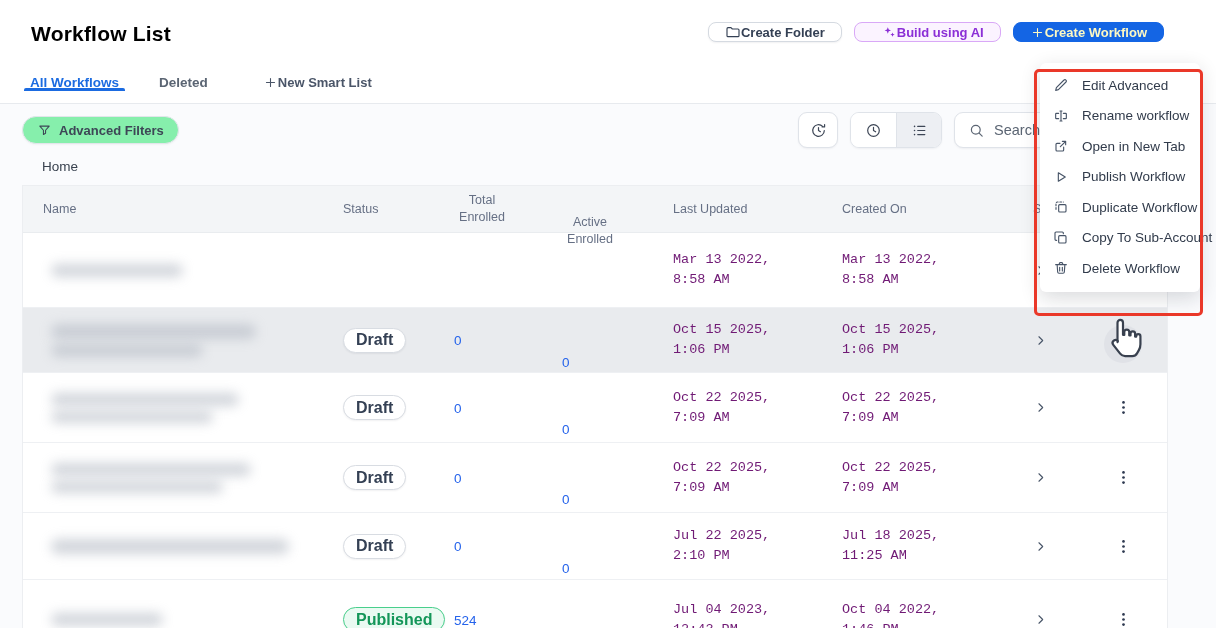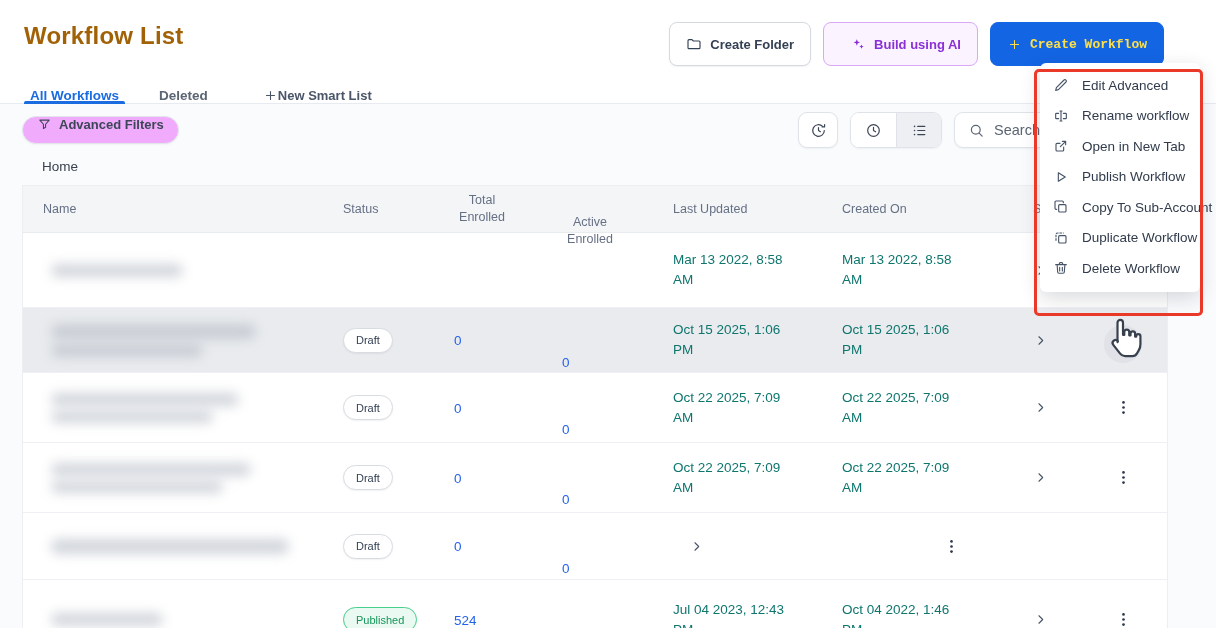--- a/index.html
+++ b/index.html
@@ -2,44 +2,44 @@
 <html><head>
 <meta charset="utf-8">
 <style>
   * { margin:0; padding:0; box-sizing:border-box; }
   html,body { width:1216px; height:628px; overflow:hidden; }
   body { font-family:"Liberation Sans", sans-serif; background:#fafbfd; color:#344054; }
   .app { position:relative; width:1216px; height:628px; overflow:hidden; }
 
   
   .topbar { position:absolute; top:0; left:0; right:0; height:75px; background:#fff; }
-  .page-title { position:absolute; left:24px; top:22px; font-size:24px; font-weight:700; color:#a16207; letter-spacing:.2px; }
+  .page-title { position:absolute; left:31px; top:22px; font-size:21px; font-weight:700; color:#000000; letter-spacing:.2px; }
   .top-actions { position:absolute; right:52px; top:22px; display:flex; gap:12px; }
-  .btn { display:inline-flex; align-items:center; gap:8px; height:44px; padding:0 16px;
+  .btn { display:inline-flex; align-items:center; gap:0; height:20px; padding:0 16px;
          border-radius:8px; font-size:13px; font-weight:600; border:1px solid transparent;
          font-family:inherit; cursor:pointer; white-space:nowrap; }
   .btn-outline { background:#fff; border-color:#d5dae1; color:#344054; box-shadow:0 1px 2px rgba(16,24,40,.06); }
   .btn-ai { background:#fbf3ff; border-color:#d9a8f7; color:#8b2fd6;padding-left:27px; }
-  .btn-primary { background:#1465e4; border-color:#1465e4; color:#fde047;font-family:Liberation Mono, monospace; }
+  .btn-primary { background:#1465e4; border-color:#1465e4; color:#fef9c3; }
 
   
   .tabbar { position:absolute; top:75px; left:0; right:0; height:29px; background:#fff;
-            border-bottom:1px solid #e7eaee; display:flex; align-items:flex-end; padding-left:30px; }
+            border-bottom:1px solid #e7eaee; display:flex; align-items:flex-start; padding-left:30px; }
   .tab { display:flex; align-items:center; font-size:13.5px; font-weight:600; color:#5b6573;
          position:relative; margin-right:40px; cursor:pointer; }
   .tab.active { color:#1b6be1; }
   .tab.active::after { content:""; position:absolute; left:-6px; right:-6px; bottom:-1px; height:3px;
          background:#1b6be1; border-radius:2px 2px 0 0; }
   .tab-divider { width:1px; background:#d8dde4; margin:3px 26px 7px -12px; }
   .new-smart-list { display:flex; align-items:center; font-size:13px; font-weight:600; color:#4a5568; cursor:pointer; }
 
   
   .toolbar { position:absolute; top:112px; left:22px; right:50px; height:36px; }
-  .adv-filters { position:absolute; left:0; top:4px; height:28px; display:inline-flex; gap:7px;
-         padding:0 14px; background:#f0abfc; border:1px solid #e2e6eb; border-radius:14px;
+  .adv-filters { position:absolute; left:0; top:4px; height:28px; display:inline-flex; align-items:center; gap:7px;
+         padding:0 14px; background:#86efac; border:1px solid #e2e6eb; border-radius:14px;
          font-size:13px; font-weight:700; color:#3d4656; box-shadow:0 1px 2px rgba(16,24,40,.04); cursor:pointer; }
   .tool-right { position:absolute; right:0; top:0; display:flex; gap:12px; align-items:center; }
   .icon-btn { width:40px; height:36px; display:flex; align-items:center; justify-content:center;
          background:#fff; border:1px solid #dfe3e9; border-radius:9px; color:#3d4656;
          box-shadow:0 1px 2px rgba(16,24,40,.05); cursor:pointer; }
   .seg { display:flex; height:36px; border:1px solid #dfe3e9; border-radius:9px; overflow:hidden;
          box-shadow:0 1px 2px rgba(16,24,40,.05); }
   .seg-btn { width:45px; display:flex; align-items:center; justify-content:center; background:#fff;
          color:#3d4656; border:none; cursor:pointer; }
   .seg-btn + .seg-btn { border-left:1px solid #dfe3e9; background:#edeff3; }
@@ -69,25 +69,25 @@
   .row { display:flex; align-items:center; background:#fff; border-top:1px solid #eef0f3; }
   .row:first-child { border-top:none; }
   .row.hl { background:#e9ebee; }
   .row:nth-child(1){height:74px;} .row:nth-child(2){height:65px;} .row:nth-child(3){height:70px;}
   .row:nth-child(4){height:70px;} .row:nth-child(5){height:67px;} .row:nth-child(6){height:80px;}
 
   .blobs { display:flex; flex-direction:column; gap:5px; padding-left:8px; }
   .blob { background:#b3b9c3; border-radius:7px; filter:blur(6px); opacity:.6; }
 
   .badge { display:inline-flex; align-items:center; height:25px; padding:0 12px; border-radius:999px;
-           font-size:11px; font-weight:400; color:#344054; background:#fff; border:1px solid #d8dce2;
+           font-size:16px; font-weight:700; color:#344054; background:#fff; border:1px solid #d8dce2;
            box-shadow:0 1px 2px rgba(16,24,40,.06); }
   .badge.published { background:#eafaf2; border-color:#49cf8c; color:#149659; }
   .num { color:#2563eb; font-size:13.5px; font-weight:500; cursor:pointer; }
-  .date { display:inline-block; max-width:124px; line-height:1.45; font-size:13.5px; color:#0f766e; }
+  .date { display:inline-block; max-width:124px; line-height:1.45; font-size:13.5px; color:#701a75;font-family:Liberation Mono, monospace; }
   .chev-btn { background:none; border:none; color:#475467; cursor:pointer; display:flex; padding:0; }
   .kebab-btn { background:none; border:none; color:#2e3950; cursor:pointer; display:flex; padding:6px; position:relative; z-index:1; }
   .hover-circle { position:absolute; width:38px; height:38px; border-radius:50%; background:#e0e2e7; z-index:0; }
 
   
   .menu { position:absolute; left:1040px; top:63px; width:160px; z-index:30; background:#fff;
           border-radius:6px; box-shadow:0 6px 20px rgba(16,24,40,.16); padding:7px 0 8px; }
   .menu-item { display:flex; align-items:center; gap:13px; height:30.5px; padding:0 0 0 13px;
           font-size:13.5px; font-weight:500; color:#313b4b; cursor:pointer; white-space:nowrap; }
   .menu-item .mi-icon { color:#475467; display:flex; }
@@ -331,20 +331,22 @@
         </div>
         <div class="row">
           <div class="c-name">
             <div class="blobs">
               <span class="blob" style="width: 238px; height: 15px;"></span>
             </div>
           </div>
           <div class="c-status"><span class="badge">Draft</span></div>
           <div class="c-total"><span class="num">0</span></div>
           <div class="c-active"><span class="num">0</span></div>
+          <div class="c-upd"><span class="date">Jul 22 2025, 2:10 PM</span></div>
+          <div class="c-crt"><span class="date">Jul 18 2025, 11:25 AM</span></div>
           <div class="c-stats">
             <button class="chev-btn">
               <svg viewBox="0 0 24 24" width="15" height="15" fill="none" stroke="currentColor" stroke-width="1.7" stroke-linecap="round" stroke-linejoin="round">
                 <path d="M9.5 6l6 6-6 6"></path>
               </svg>
             </button>
           </div>
           <div class="c-kebab">
             <button class="kebab-btn">
               <svg viewBox="0 0 24 24" width="19" height="19" fill="none" stroke="currentColor" stroke-width="1.7" stroke-linecap="round" stroke-linejoin="round">
@@ -416,33 +418,33 @@
           <svg viewBox="0 0 24 24" width="16" height="16" fill="none" stroke="currentColor" stroke-width="1.7" stroke-linecap="round" stroke-linejoin="round">
             <path d="M8 5.6v12.8L18.4 12 8 5.6z"></path>
           </svg>
         </span>
         <span>Publish Workflow</span>
       </div>
       <div class="menu-item">
         <span class="mi-icon">
           <svg viewBox="0 0 24 24" width="16" height="16" fill="none" stroke="currentColor" stroke-width="1.7" stroke-linecap="round" stroke-linejoin="round">
             <rect x="8.5" y="8.5" width="11" height="11" rx="1.5"></rect>
+            <path d="M4.5 15.5v-9a2 2 0 0 1 2-2h9" stroke-dasharray="2.6 2.6"></path>
+          </svg>
+        </span>
+        <span>Duplicate Workflow</span>
+      </div>
+      <div class="menu-item">
+        <span class="mi-icon">
+          <svg viewBox="0 0 24 24" width="16" height="16" fill="none" stroke="currentColor" stroke-width="1.7" stroke-linecap="round" stroke-linejoin="round">
+            <rect x="8.5" y="8.5" width="11" height="11" rx="1.5"></rect>
             <path d="M5.5 15.5h-1A1.5 1.5 0 0 1 3 14V4.5A1.5 1.5 0 0 1 4.5 3H14a1.5 1.5 0 0 1 1.5 1.5v1"></path>
           </svg>
         </span>
         <span>Copy To Sub-Account</span>
-      </div>
-      <div class="menu-item">
-        <span class="mi-icon">
-          <svg viewBox="0 0 24 24" width="16" height="16" fill="none" stroke="currentColor" stroke-width="1.7" stroke-linecap="round" stroke-linejoin="round">
-            <rect x="8.5" y="8.5" width="11" height="11" rx="1.5"></rect>
-            <path d="M4.5 15.5v-9a2 2 0 0 1 2-2h9" stroke-dasharray="2.6 2.6"></path>
-          </svg>
-        </span>
-        <span>Duplicate Workflow</span>
       </div>
       <div class="menu-item">
         <span class="mi-icon">
           <svg viewBox="0 0 24 24" width="16" height="16" fill="none" stroke="currentColor" stroke-width="1.7" stroke-linecap="round" stroke-linejoin="round">
             <path d="M4 7h16M9.5 7V5.4A1.4 1.4 0 0 1 10.9 4h2.2a1.4 1.4 0 0 1 1.4 1.4V7M6.2 7l.8 11a2 2 0 0 0 2 1.9h6a2 2 0 0 0 2-1.9l.8-11M10 11v5.5M14 11v5.5"></path>
           </svg>
         </span>
         <span>Delete Workflow</span>
       </div>
     </div>

